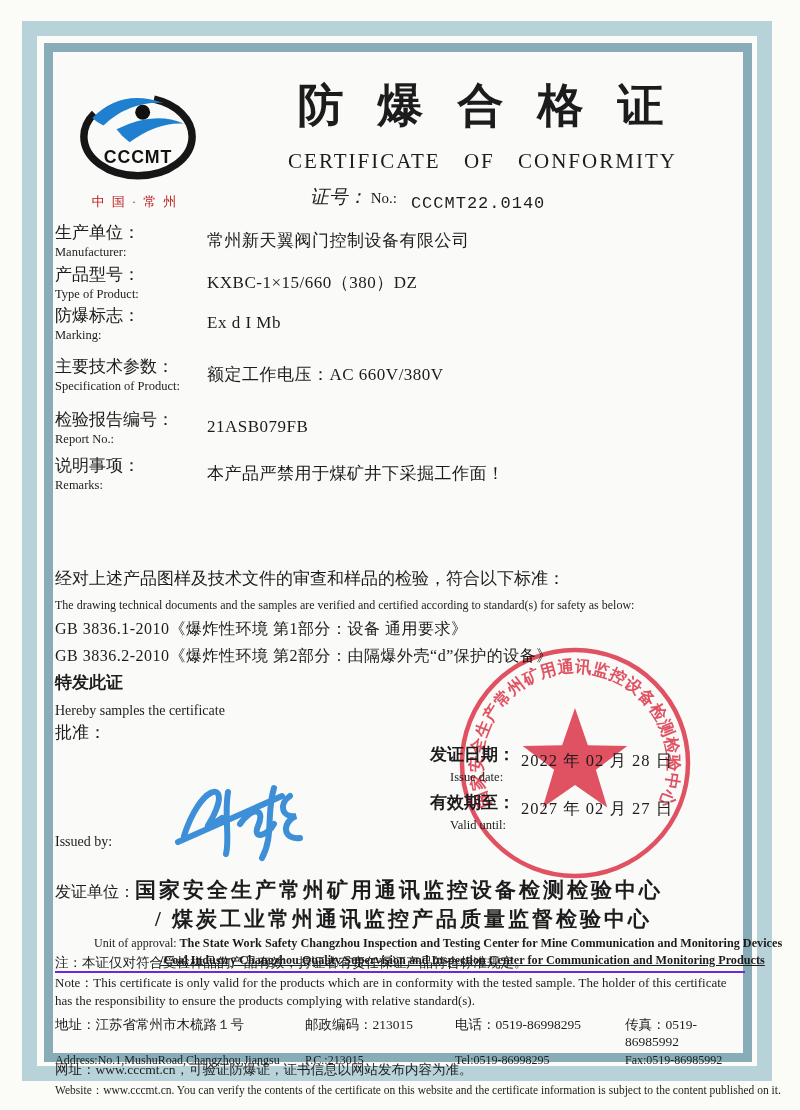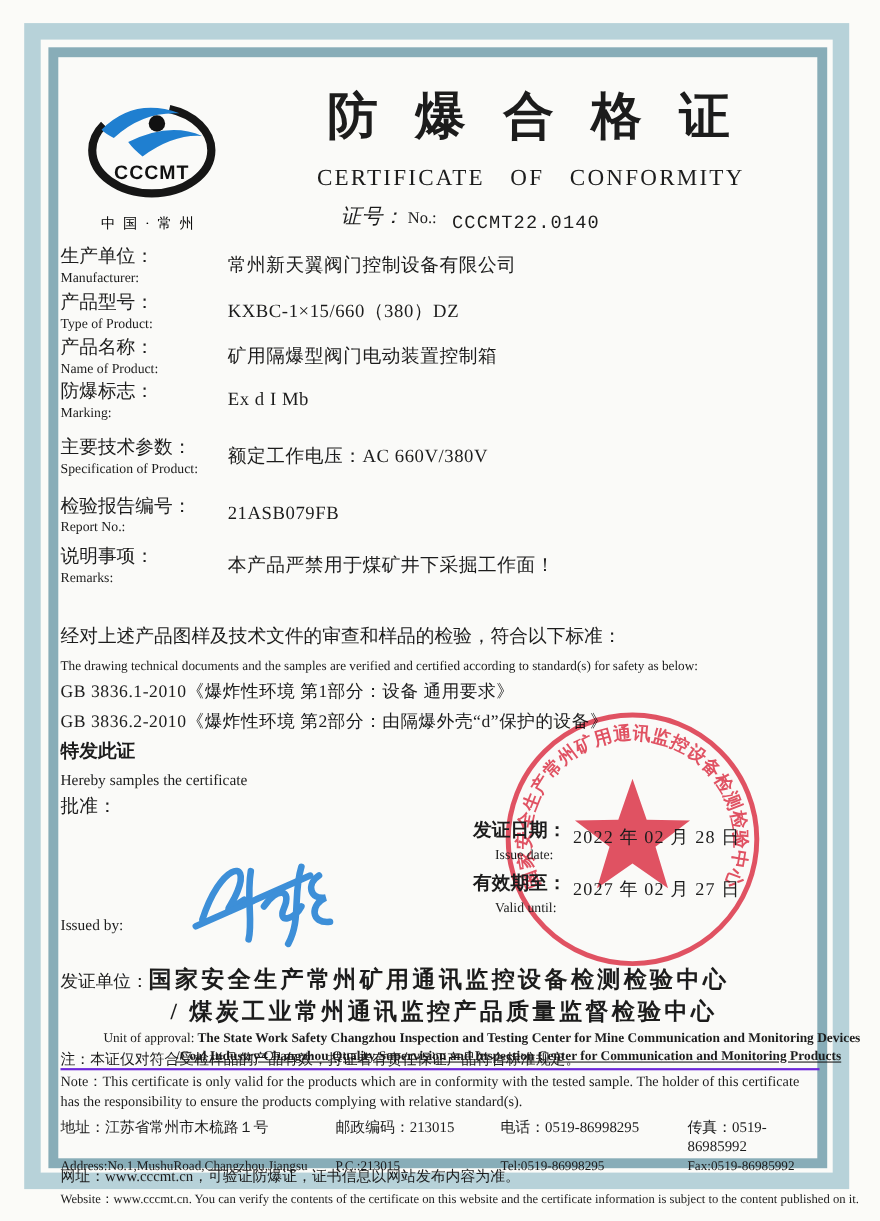--- a/index.html
+++ b/index.html
@@ -6,21 +6,21 @@
   html,body { background:#e9e9e6; }
   body { font-family:"Liberation Serif","DejaVu Serif",serif; color:#1c1c1c; }
   .page { position:relative; width:800px; height:1110px; margin:0 auto; background:#fbfbf8; overflow:hidden; }
   .band-outer { position:absolute; left:22px; top:21px; right:28px; bottom:29px; border:15px solid #b7d2d9; }
   .band-inner { position:absolute; left:44px; top:43px; right:48px; bottom:48px; border:9px solid #88adb8; background:#fafaf8; }
   .content { position:absolute; left:55px; top:53px; width:690px; height:1002px; }
 
   
   .header { position:absolute; left:0; top:14px; width:100%; display:flex; }
   .logo-wrap { width:165px; text-align:center; padding-top:8px; }
-  .logo-region { font-size:13px; letter-spacing:7px; margin-top:2px; color:#000000; }
+  .logo-region { font-size:13px; letter-spacing:7px; margin-top:2px; color:#b91c1c; }
   .title-wrap { flex:1; text-align:center; }
   .title-cn { font-size:46px; font-weight:bold; letter-spacing:34px; padding-left:30px; margin-top:8px; white-space:nowrap; }
   .title-en { font-size:21px; letter-spacing:2px; word-spacing:16px; margin-top:12px; }
   .certno-row { display:flex; justify-content:center; margin-top:10px; transform:translateX(-55px); }
   .certno-labels { text-align:left; }
   .certno-cn { font-size:19px;font-style:italic; }
   .certno-en { font-size:15px; }
   .certno-val { font-size:17px; letter-spacing:1px; margin-left:14px; padding-top:10px; font-family:Liberation Mono, monospace; }
 
   
@@ -117,27 +117,20 @@
       </div>
       <div class="frow h42">
         <div class="fl">
           <span class="lab-cn">产品型号：</span>
           <span class="lab-en">Type of Product:</span>
         </div>
         <div class="fv">KXBC-1×15/660（380）DZ</div>
       </div>
       <div class="frow h40">
         <div class="fl">
-          <span class="lab-cn">产品名称：</span>
-          <span class="lab-en">Name of Product:</span>
-        </div>
-        <div class="fv">矿用隔爆型阀门电动装置控制箱</div>
-      </div>
-      <div class="frow h40">
-        <div class="fl">
           <span class="lab-cn">防爆标志：</span>
           <span class="lab-en">Marking:</span>
         </div>
         <div class="fv">Ex d I Mb</div>
       </div>
       <div class="frow h63">
         <div class="fl">
           <span class="lab-cn">主要技术参数：</span>
           <span class="lab-en">Specification of Product:</span>
         </div>

